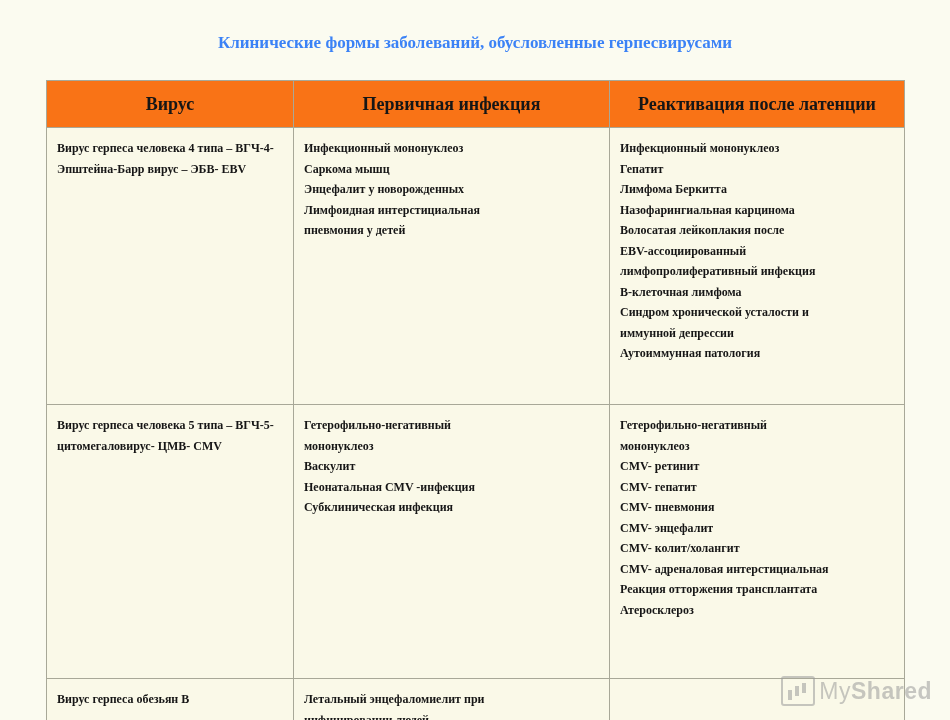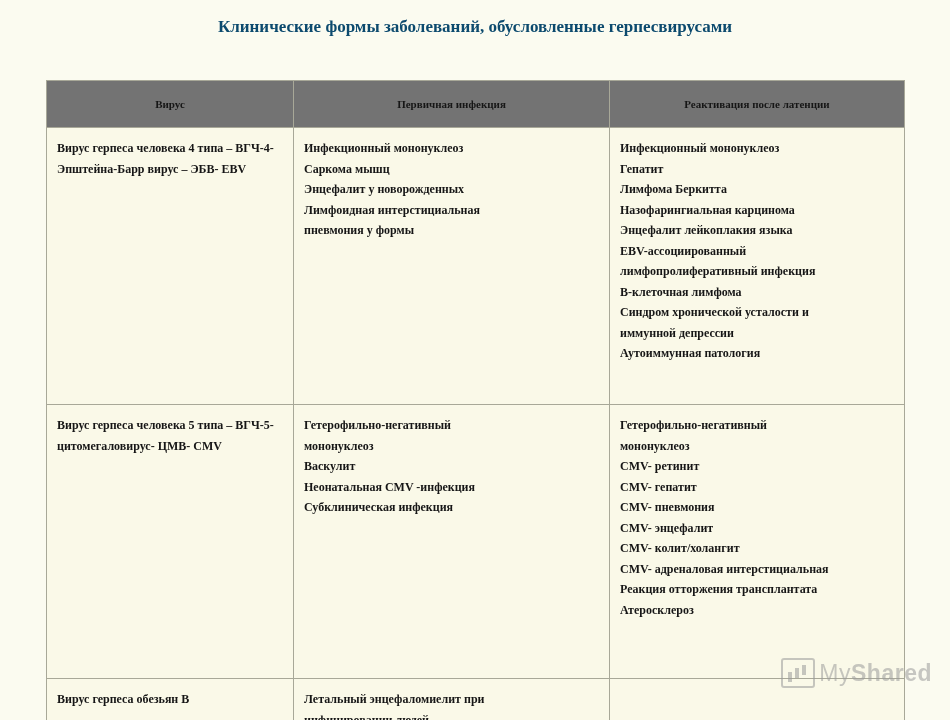--- a/index.html
+++ b/index.html
@@ -24,21 +24,22 @@
   .title-block {
     text-align: center;
     padding-top: 14px;
     padding-left: 60px;
     padding-right: 60px;
   }
   .title-line {
     font-size: 17px;
     font-weight: bold;
     line-height: 26px;
-    color: #0c4a6e;
+    color: #3b82f6;
+    margin-top: 16px;
   }
   table.main {
     position: absolute;
     top: 80px;
     left: 46px;
     width: 858px;
     border-collapse: collapse;
     table-layout: fixed;
     background: #faf9e8;
   }
@@ -49,22 +50,22 @@
     font-size: 12px;
     line-height: 20.5px;
     font-weight: bold;
     color: #161616;
   }
   table.main thead th {
     text-align: center;
     vertical-align: middle;
     height: 34px;
     padding: 6px 8px;
-    background: #737373;
-    font-size: 11px;
+    background: #f97316;
+    font-size: 18px;
   }
   col.c1 { width: 247px; }
   col.c2 { width: 316px; }
   col.c3 { width: 295px; }
 
   td.virus {
     vertical-align: middle;
     padding-left: 12px;
     padding-right: 6px;
   }
@@ -78,21 +79,21 @@
     white-space: pre-wrap;
   }
   .row-tall td { height: 258px; }
   .row-mid td { height: 255px; }
   .row-short td { height: 72px; }
 
   
   .watermark {
     position: absolute;
     right: 18px;
-    bottom: 32px;
+    bottom: 14px;
     display: flex;
     align-items: center;
     gap: 4px;
     opacity: 0.55;
   }
   .wm-icon {
     width: 34px;
     height: 30px;
     border: 2px solid #9b9b9b;
     border-radius: 3px;
@@ -141,30 +142,30 @@
     </thead>
     <tbody>
       <tr class="row-tall">
         <td class="virus">Вирус герпеса человека 4 типа – ВГЧ-4- Эпштейна-Барр вирус – ЭБВ- EBV</td>
         <td class="cell-list">
           <div class="lines">
             <div>Инфекционный мононуклеоз</div>
             <div>Саркома мышц</div>
             <div>Энцефалит у новорожденных</div>
             <div>Лимфоидная интерстициальная</div>
-            <div>пневмония у формы</div>
+            <div>пневмония у детей</div>
           </div>
         </td>
         <td class="cell-list top">
           <div class="lines">
             <div>Инфекционный мононуклеоз</div>
             <div>Гепатит</div>
             <div>Лимфома Беркитта</div>
             <div>Назофарингиальная карцинома</div>
-            <div>Энцефалит лейкоплакия языка</div>
+            <div>Волосатая лейкоплакия после</div>
             <div>EBV-ассоциированный</div>
             <div>лимфопролиферативный инфекция</div>
             <div>В-клеточная лимфома</div>
             <div>Синдром хронической усталости и</div>
             <div>иммунной депрессии</div>
             <div>Аутоиммунная патология</div>
           </div>
         </td>
       </tr>
 

